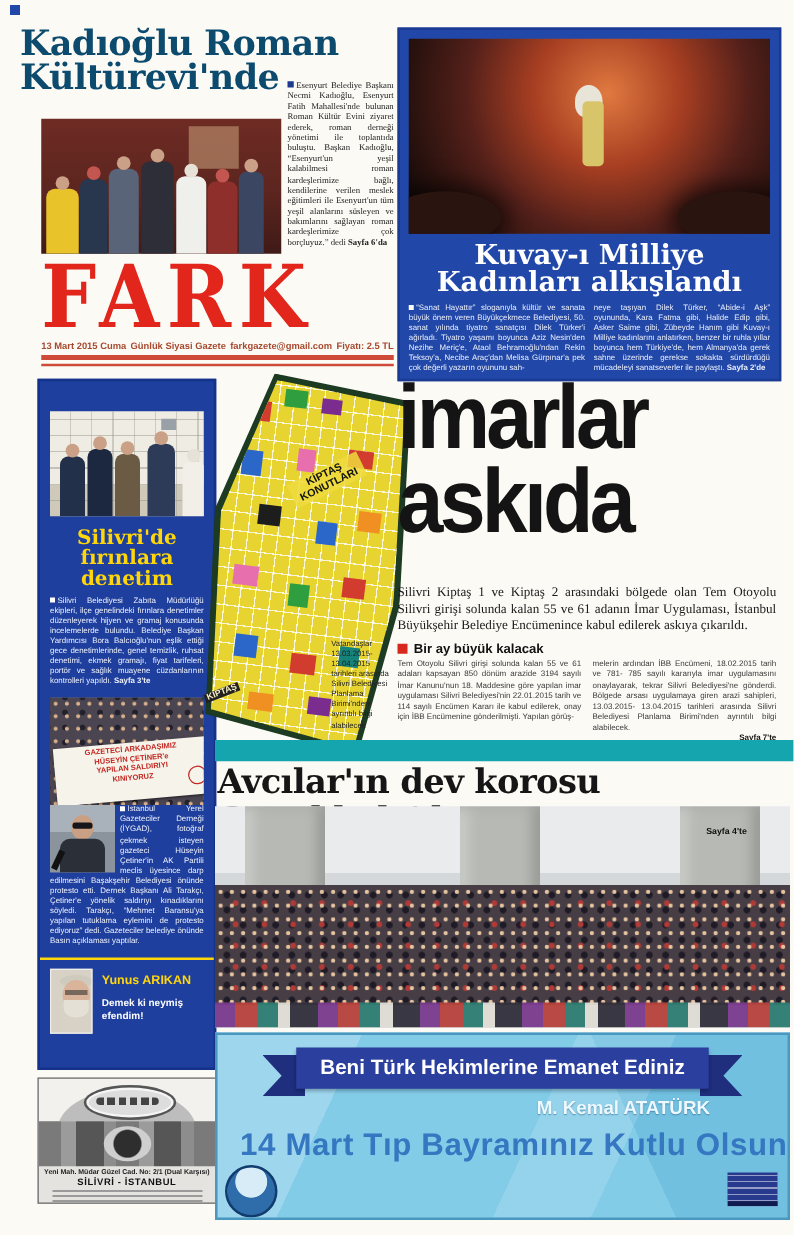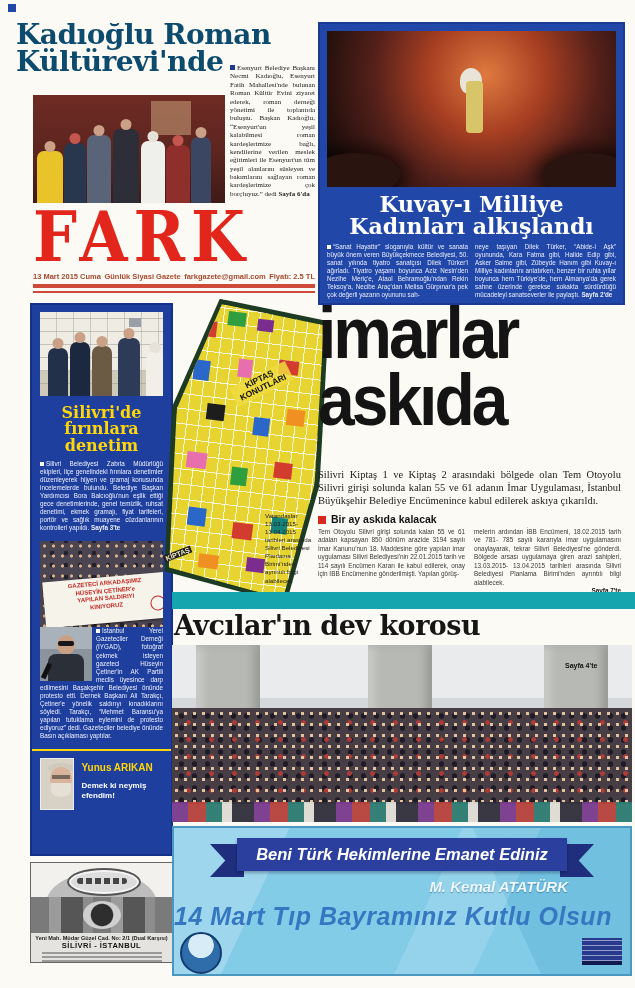--- a/index.html
+++ b/index.html
@@ -44,21 +44,21 @@
   .photo-stage .rock{position:absolute;bottom:-8px;width:90px;height:42px;border-radius:50%;
       background:#2a1410;box-shadow:0 0 18px 6px rgba(0,0,0,.6);}
   .tr-head{color:#fff;font-family:"DejaVu Serif",serif;font-weight:bold;font-size:22px;
            line-height:1;text-align:center;margin-top:6px;}
   .tr-cols{display:flex;gap:7px;margin-top:6px;}
   .tr-col{width:50%;font-size:6.3px;line-height:1.28;text-align:justify;color:#e9edfa;}
   .sqicon-w{display:inline-block;width:4px;height:4px;background:#fff;margin-right:2px;}
 
   
   .sidebar{left:30px;top:303px;width:143px;height:553px;background:#1e3f9e;border:2px solid #15328a;
-           box-sizing:border-box;padding:7px 8px;}
+           box-sizing:border-box;padding:24px 8px;}
   .photo-inspect{position:relative;width:100%;height:84px;overflow:hidden;
       background:linear-gradient(180deg,#efece3 0 70%,#cfc9ba 70%);}
   .photo-inspect .tiles{position:absolute;inset:0;
       background:repeating-linear-gradient(0deg,transparent 0 12px,rgba(150,150,140,.5) 12px 13px),
                  repeating-linear-gradient(90deg,transparent 0 16px,rgba(150,150,140,.4) 16px 17px);}
   .photo-inspect .vent{position:absolute;right:22px;top:6px;width:12px;height:9px;background:#9aa0a8;}
   .side-h{color:#ffd60a;font-family:"DejaVu Serif",serif;font-weight:bold;font-size:16px;
           line-height:1.02;text-align:center;margin:9px 0 6px;}
   .side-t{font-size:6.3px;line-height:1.28;text-align:justify;color:#eef1fb;}
   .photo-protest{position:relative;width:100%;height:86px;overflow:hidden;background:#6c6f78;margin-top:9px;}
@@ -151,30 +151,30 @@
   .frontrow{position:absolute;left:0;right:0;bottom:0;height:20px;opacity:.95;
       background:repeating-linear-gradient(90deg,#7a3b8e 0 16px,#b8423c 16px 34px,#2e7d72 34px 50px,
                  #e0ddd5 50px 60px,#32303c 60px 82px);}
   .choir-ref{left:565px;top:662px;font-size:7px;font-weight:bold;color:#111;}
 
   
   .bot-ad{left:172px;top:826px;width:460px;height:150px;box-sizing:border-box;
       border:2px solid #4a97bf;background:#83cce8;overflow:hidden;
       background-image:linear-gradient(115deg,rgba(255,255,255,.22) 0 22%,transparent 22% 55%,
                        rgba(255,255,255,.14) 55% 70%,transparent 70%),
-                       linear-gradient(245deg,rgba(80,170,210,.35) 0 30%,transparent 30%);font-style:italic;}
+                       linear-gradient(245deg,rgba(80,170,210,.35) 0 30%,transparent 30%);}
   .ribbon{position:absolute;left:50%;transform:translateX(-50%);top:10px;width:330px;height:33px;
       background:#2b3f9e;color:#fff;font-weight:bold;font-size:16.5px;display:flex;align-items:center;
       justify-content:center;white-space:nowrap;box-shadow:0 2px 3px rgba(0,0,30,.3);}
   .tail{position:absolute;top:16px;width:34px;height:33px;background:#1f2f7e;}
   .tail.l{left:36px;clip-path:polygon(0 0,100% 0,100% 100%,0 100%,45% 50%);}
   .tail.r{right:36px;clip-path:polygon(0 0,100% 0,55% 50%,100% 100%,0 100%);}
   .ataturk{position:absolute;right:62px;top:50px;color:#eef8ff;font-weight:bold;font-size:15px;
       text-shadow:0 1px 1px rgba(30,80,120,.5);}
-  .tip-msg{position:absolute;left:0;right:0;top:74px;text-align:left;color:#3577c1;font-weight:bold;
+  .tip-msg{position:absolute;left:0;right:0;top:74px;text-align:right;color:#3577c1;font-weight:bold;
       font-size:25px;letter-spacing:.5px;}
   .sign-strip{position:absolute;left:34px;right:34px;top:110px;height:28px;background:#fbece4;
       display:flex;align-items:center;justify-content:center;gap:4px;}
   .signer{font-size:15px;color:#3c3c3c;font-weight:bold;}
   .signer-t{font-size:7.5px;color:#6b86a8;font-weight:bold;}
   .blogo-l{position:absolute;left:6px;top:104px;width:38px;height:38px;border-radius:50%;
       border:2px solid #123c6e;background:radial-gradient(circle at 50% 30%,#d8ecf7 0 38%,#2f6daa 40%);}
   .blogo-r{position:absolute;right:8px;top:110px;width:40px;height:27px;background:#283a8e;
       box-shadow:inset 0 -4px 0 #101c50;
       background-image:repeating-linear-gradient(0deg,transparent 0 4px,rgba(255,255,255,.5) 4px 5px);}
@@ -338,21 +338,21 @@
     </div>
   </div>
   <div class="abs map-cap">Vatandaşlar 13.03.2015- 13.04.2015 tarihleri arasında Silivri Belediyesi Planlama Birimi'nden ayrıntılı bilgi alabilecek</div>
 
   <div class="abs main-head">
     <div>imarlar</div>
     <div>askıda</div>
   </div>
   <div class="abs lead">Silivri Kiptaş 1 ve Kiptaş 2 arasındaki bölgede olan Tem Otoyolu Silivri girişi solunda kalan 55 ve 61 adanın İmar Uygulaması, İstanbul Büyükşehir Belediye Encümenince kabul edilerek askıya çıkarıldı.</div>
   <div class="abs subhead">
-    <span class="redsq"></span><span>Bir ay askıda kalacak</span>
+    <span class="redsq"></span><span>Bir ay büyük kalacak</span>
   </div>
   <div class="abs mcols">
     <div class="mcol">Tem Otoyolu Silivri girişi solunda kalan 55 ve 61 adaları kapsayan 850 dönüm arazide 3194 sayılı İmar Kanunu'nun 18. Maddesine göre yapılan imar uygulaması Silivri Belediyesi'nin 22.01.2015 tarih ve 114 sayılı Encümen Kararı ile kabul edilerek, onay için İBB Encümenine gönderilmişti. Yapılan görüş-</div>
     <div class="mcol"><span>melerin ardından İBB Encümeni, 18.02.2015 tarih ve 781- 785 sayılı kararıyla imar uygulamasını onaylayarak, tekrar Silivri Belediyesi'ne gönderdi. Bölgede arsası uygulamaya giren arazi sahipleri, 13.03.2015- 13.04.2015 tarihleri arasında Silivri Belediyesi Planlama Birimi'nden ayrıntılı bilgi alabilecek.</span><span class="mref">Sayfa 7'te</span></div>
   </div>
 
   <div class="abs teal"></div>
   <div class="abs choir-head">Avcılar'ın dev korosu Çanakkale'de</div>
   <div class="photo-choir">
     <div class="pillar" style="left:24px"></div>

